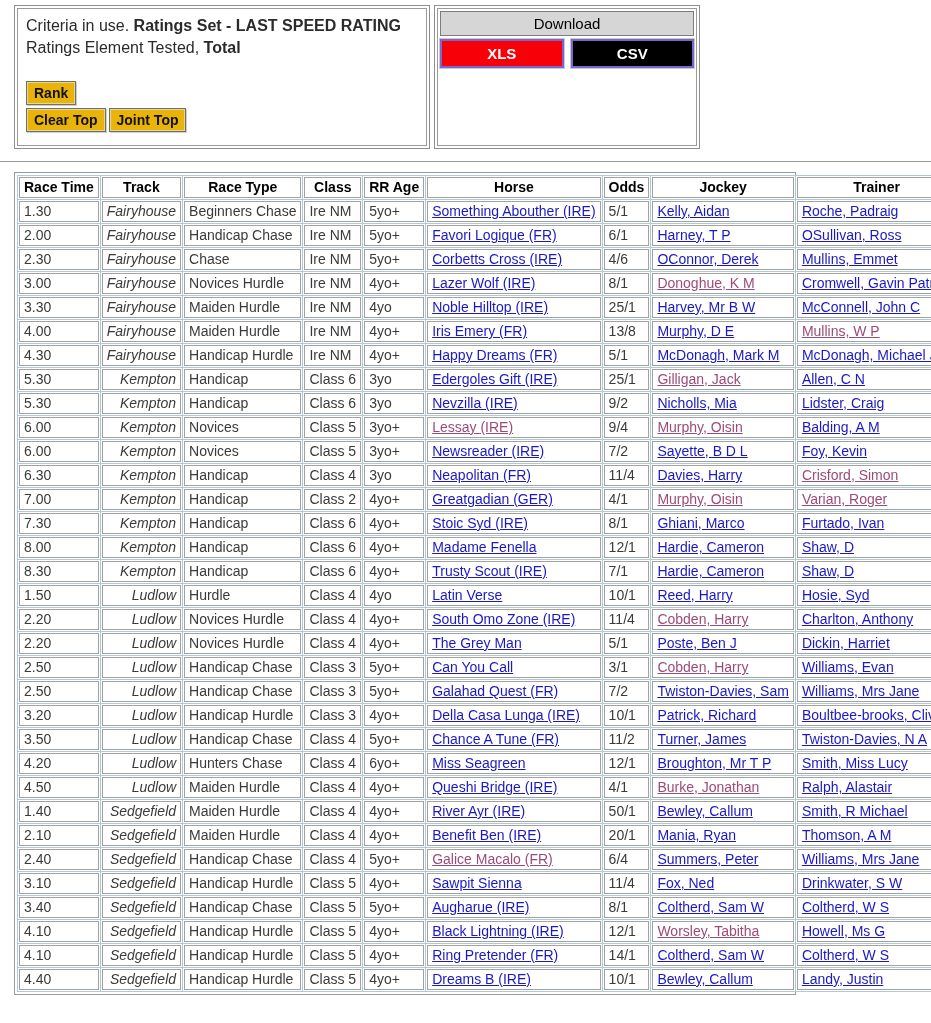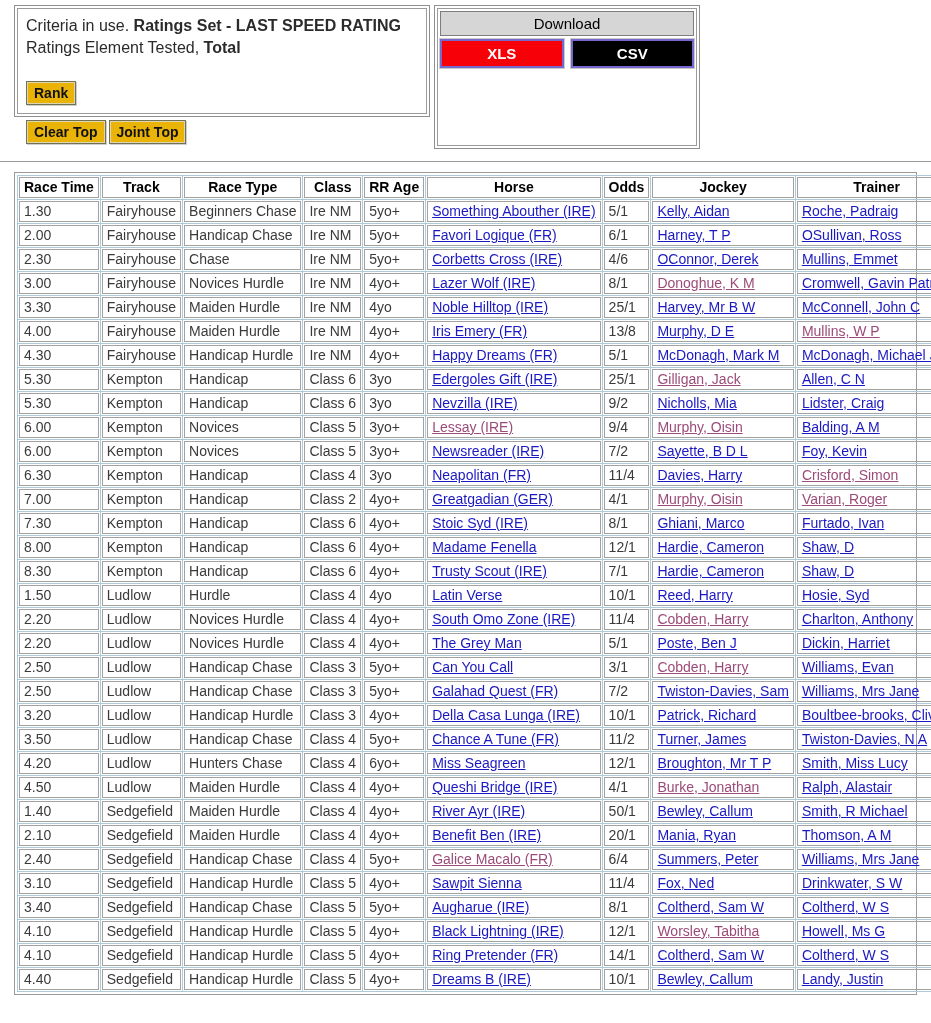--- a/index.html
+++ b/index.html
@@ -27,23 +27,23 @@
   .panel-outer{
     border:1px solid #8f8f8f;
     padding:2px;
     background:#fff;
   }
   .panel-inner{
     border:1px solid #9a9a9a;
     height:100%;
     padding:6px 8px;
   }
-  .criteria{width:416px;height:112px;}
+  .criteria{width:416px;height:144px;}
   .criteria .crit-line{font-size:16px;line-height:22px;color:#2b2b2b;}
-  .btn-row{margin-top:12px;}
+  .btn-row{margin-top:0;}
   .btn-old{
     font-family:"Liberation Sans", sans-serif;
     font-size:14px;font-weight:bold;color:#111;
     background:#eab308;
     border:1px solid #72724e;
     box-shadow:0 0 0 1px #ddd6b6 inset, 1px 1px 0 0 #cfcfcf;
     padding:3px 7px;
     margin:0 3px 3px 0;
     cursor:pointer;
   }
@@ -72,21 +72,21 @@
   }
   .dl-btn.xls{background:var(--xls-red);}
   .dl-btn.csv{background:var(--csv-black);}
   hr.sep{
     border:none;
     border-top:1px solid #9a9a9a;
     margin:12px 0 10px 0;
   }
   .table-wrap{
     margin-left:14px;
-    width:903px;
+    width:782px;
     border:1px solid #9a9a9a;
     padding:2px;
     background:#fff;
   }
   table.ratings{
     border-collapse:collapse;
     width:100%;
     border:1px solid var(--grid-blue);
   }
   table.ratings th, table.ratings td{
@@ -101,21 +101,21 @@
     font-size:14px;
     line-height:17px;
     white-space:nowrap;
     overflow:hidden;
   }
   th .cell{
     font-weight:bold;
     color:#000;
     text-align:center;
   }
-  td.c-track .cell{text-align:left;}
+  td.c-track .cell{text-align:right;font-style:italic;}
   a.lnk{color:var(--link-blue);text-decoration:underline;}
   a.lnk.visited{color:var(--link-visited);text-align:center;}
   
   table.ratings col.w-time{width:76px;}
   table.ratings col.w-track{width:77px;}
   table.ratings col.w-type{width:119px;}
   table.ratings col.w-class{width:51px;}
   table.ratings col.w-age{width:53px;}
   table.ratings col.w-horse{width:187px;}
   table.ratings col.w-odds{width:37px;}

